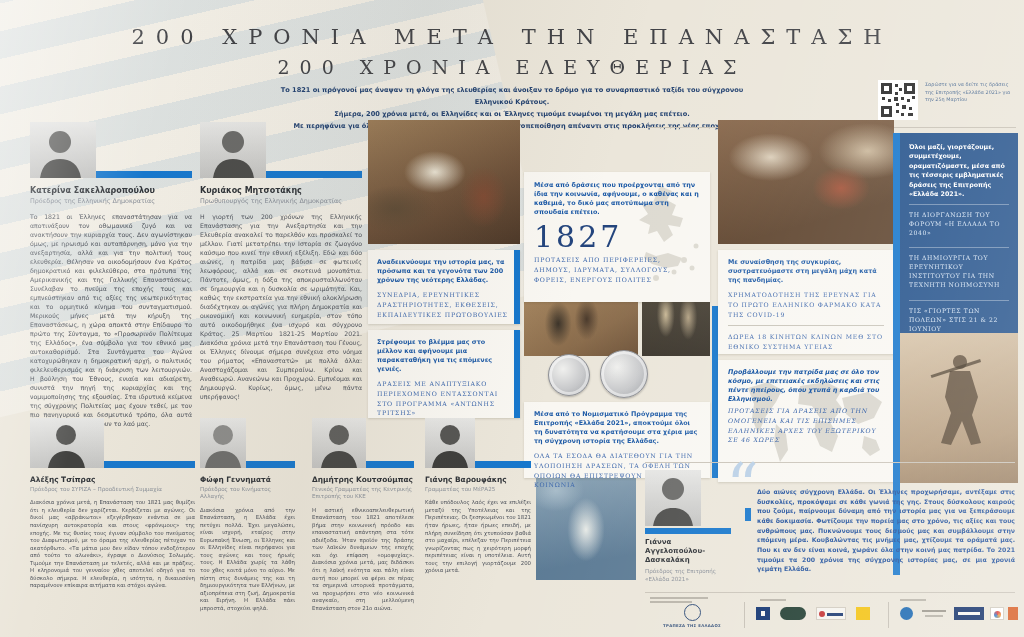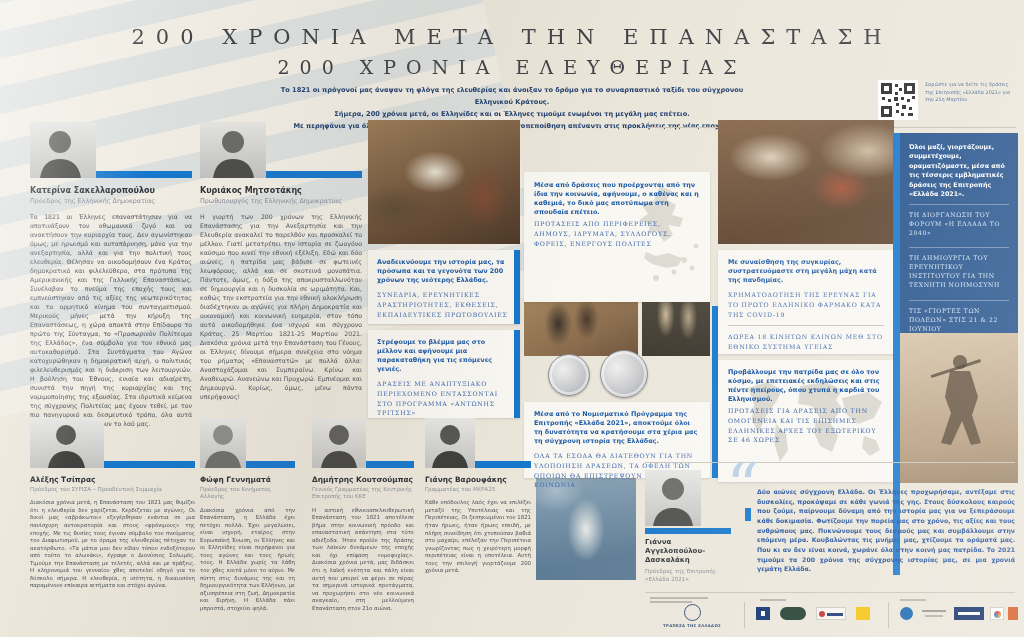--- a/index.html
+++ b/index.html
@@ -70,21 +70,21 @@
   .mapGr{position:absolute;right:4px;top:10px;opacity:.85;}
   .coin{border-radius:50%;background:radial-gradient(circle at 35% 35%,#f0f0ee,#c8c9cb 55%,#9da0a4);border:1px solid #8f9196;box-shadow:inset 0 0 0 3px rgba(255,255,255,.5),0 1px 2px rgba(0,0,0,.25);}
   .coin1{left:548px;top:354px;width:40px;height:40px;}
   .coin2{left:600px;top:350px;width:46px;height:46px;}
   .boxD2{left:524px;top:402px;width:186px;height:76px;padding:8px 10px;box-sizing:border-box;}
   .vbarD{left:712px;top:306px;width:6px;height:172px;background:#1777cc;}
 
   
   .boxE1{left:718px;top:250px;width:176px;height:104px;padding:8px 10px;box-sizing:border-box;}
   .mini-div{border-top:1px solid #c9c5ba;margin:6px 0;}
-  .boxE2{left:718px;top:360px;width:176px;height:122px;padding:8px 10px;box-sizing:border-box;overflow:hidden;}
+  .boxE2{left:718px;top:360px;width:176px;height:122px;padding:8px 10px;box-sizing:border-box;overflow:hidden;font-style:italic;}
   .mapWorld{position:absolute;left:20px;top:18px;opacity:.9;}
   .relz{position:relative;z-index:2;}
 
   
   .sbar{left:893px;top:133px;width:7px;height:442px;background:#1777cc;}
   .sidepanel{left:900px;top:133px;width:118px;height:200px;background:#25538c;padding:9px 9px;box-sizing:border-box;}
   .side-intro{font-weight:bold;font-size:6.3px;line-height:1.5;color:#ffffff;}
   .side-item{font-family:"DejaVu Serif",serif;font-size:6.1px;line-height:1.5;letter-spacing:.6px;color:#d6e4f4;padding:5px 0;border-top:1px solid rgba(255,255,255,.35);margin-top:5px;}
   .paintingF{left:900px;top:333px;width:118px;height:150px;background:linear-gradient(170deg,#d8c5aa,#b59b7c 70%,#9b8164);}
 
@@ -234,20 +234,21 @@
           <path d="M34 4l12 5-5 9 9 5-4 10 11 3-3 9-12-2 5 10-9 7-7-11-9 3 2-9-11-5 9-6-6-9 11-3z"></path>
           <path d="M20 70l10 4 12-3 14 5-4 8-12 2-14-4-8-6z"></path>
           <circle cx="58" cy="78" r="3"></circle>
           <circle cx="66" cy="86" r="2.5"></circle>
           <circle cx="48" cy="90" r="2.5"></circle>
           <circle cx="30" cy="96" r="3"></circle>
           <circle cx="70" cy="64" r="2.5"></circle>
         </g>
     </svg>
     <div class="lead relz">Μέσα από δράσεις που προέρχονται από την ίδια την κοινωνία, αφήνουμε, ο καθένας και η καθεμιά, το δικό μας αποτύπωμα στη σπουδαία επέτειο.</div>
+    <div class="bignum relz">1827</div>
     <div class="capt relz" style="margin-top:2px">ΠΡΟΤΑΣΕΙΣ ΑΠΟ ΠΕΡΙΦΕΡΕΙΕΣ, ΔΗΜΟΥΣ, ΙΔΡΥΜΑΤΑ, ΣΥΛΛΟΓΟΥΣ, ΦΟΡΕΙΣ, ΕΝΕΡΓΟΥΣ ΠΟΛΙΤΕΣ</div>
   </div>
 
   <div class="abs coin coin1"></div>
   <div class="abs coin coin2"></div>
   <div class="abs wbox boxD2">
     <div class="lead">Μέσα από το Νομισματικό Πρόγραμμα της Επιτροπής «Ελλάδα 2021», αποκτούμε όλοι τη δυνατότητα να κρατήσουμε στα χέρια μας τη σύγχρονη ιστορία της Ελλάδας.</div>
     <div class="capt">ΟΛΑ ΤΑ ΕΣΟΔΑ ΘΑ ΔΙΑΤΕΘΟΥΝ ΓΙΑ ΤΗΝ ΥΛΟΠΟΙΗΣΗ ΔΡΑΣΕΩΝ, ΤΑ ΟΦΕΛΗ ΤΩΝ ΟΠΟΙΩΝ ΘΑ ΕΠΙΣΤΡΕΨΟΥΝ ΣΤΗΝ ΚΟΙΝΩΝΙΑ</div>
   </div>
   <div class="abs vbarD"></div>

